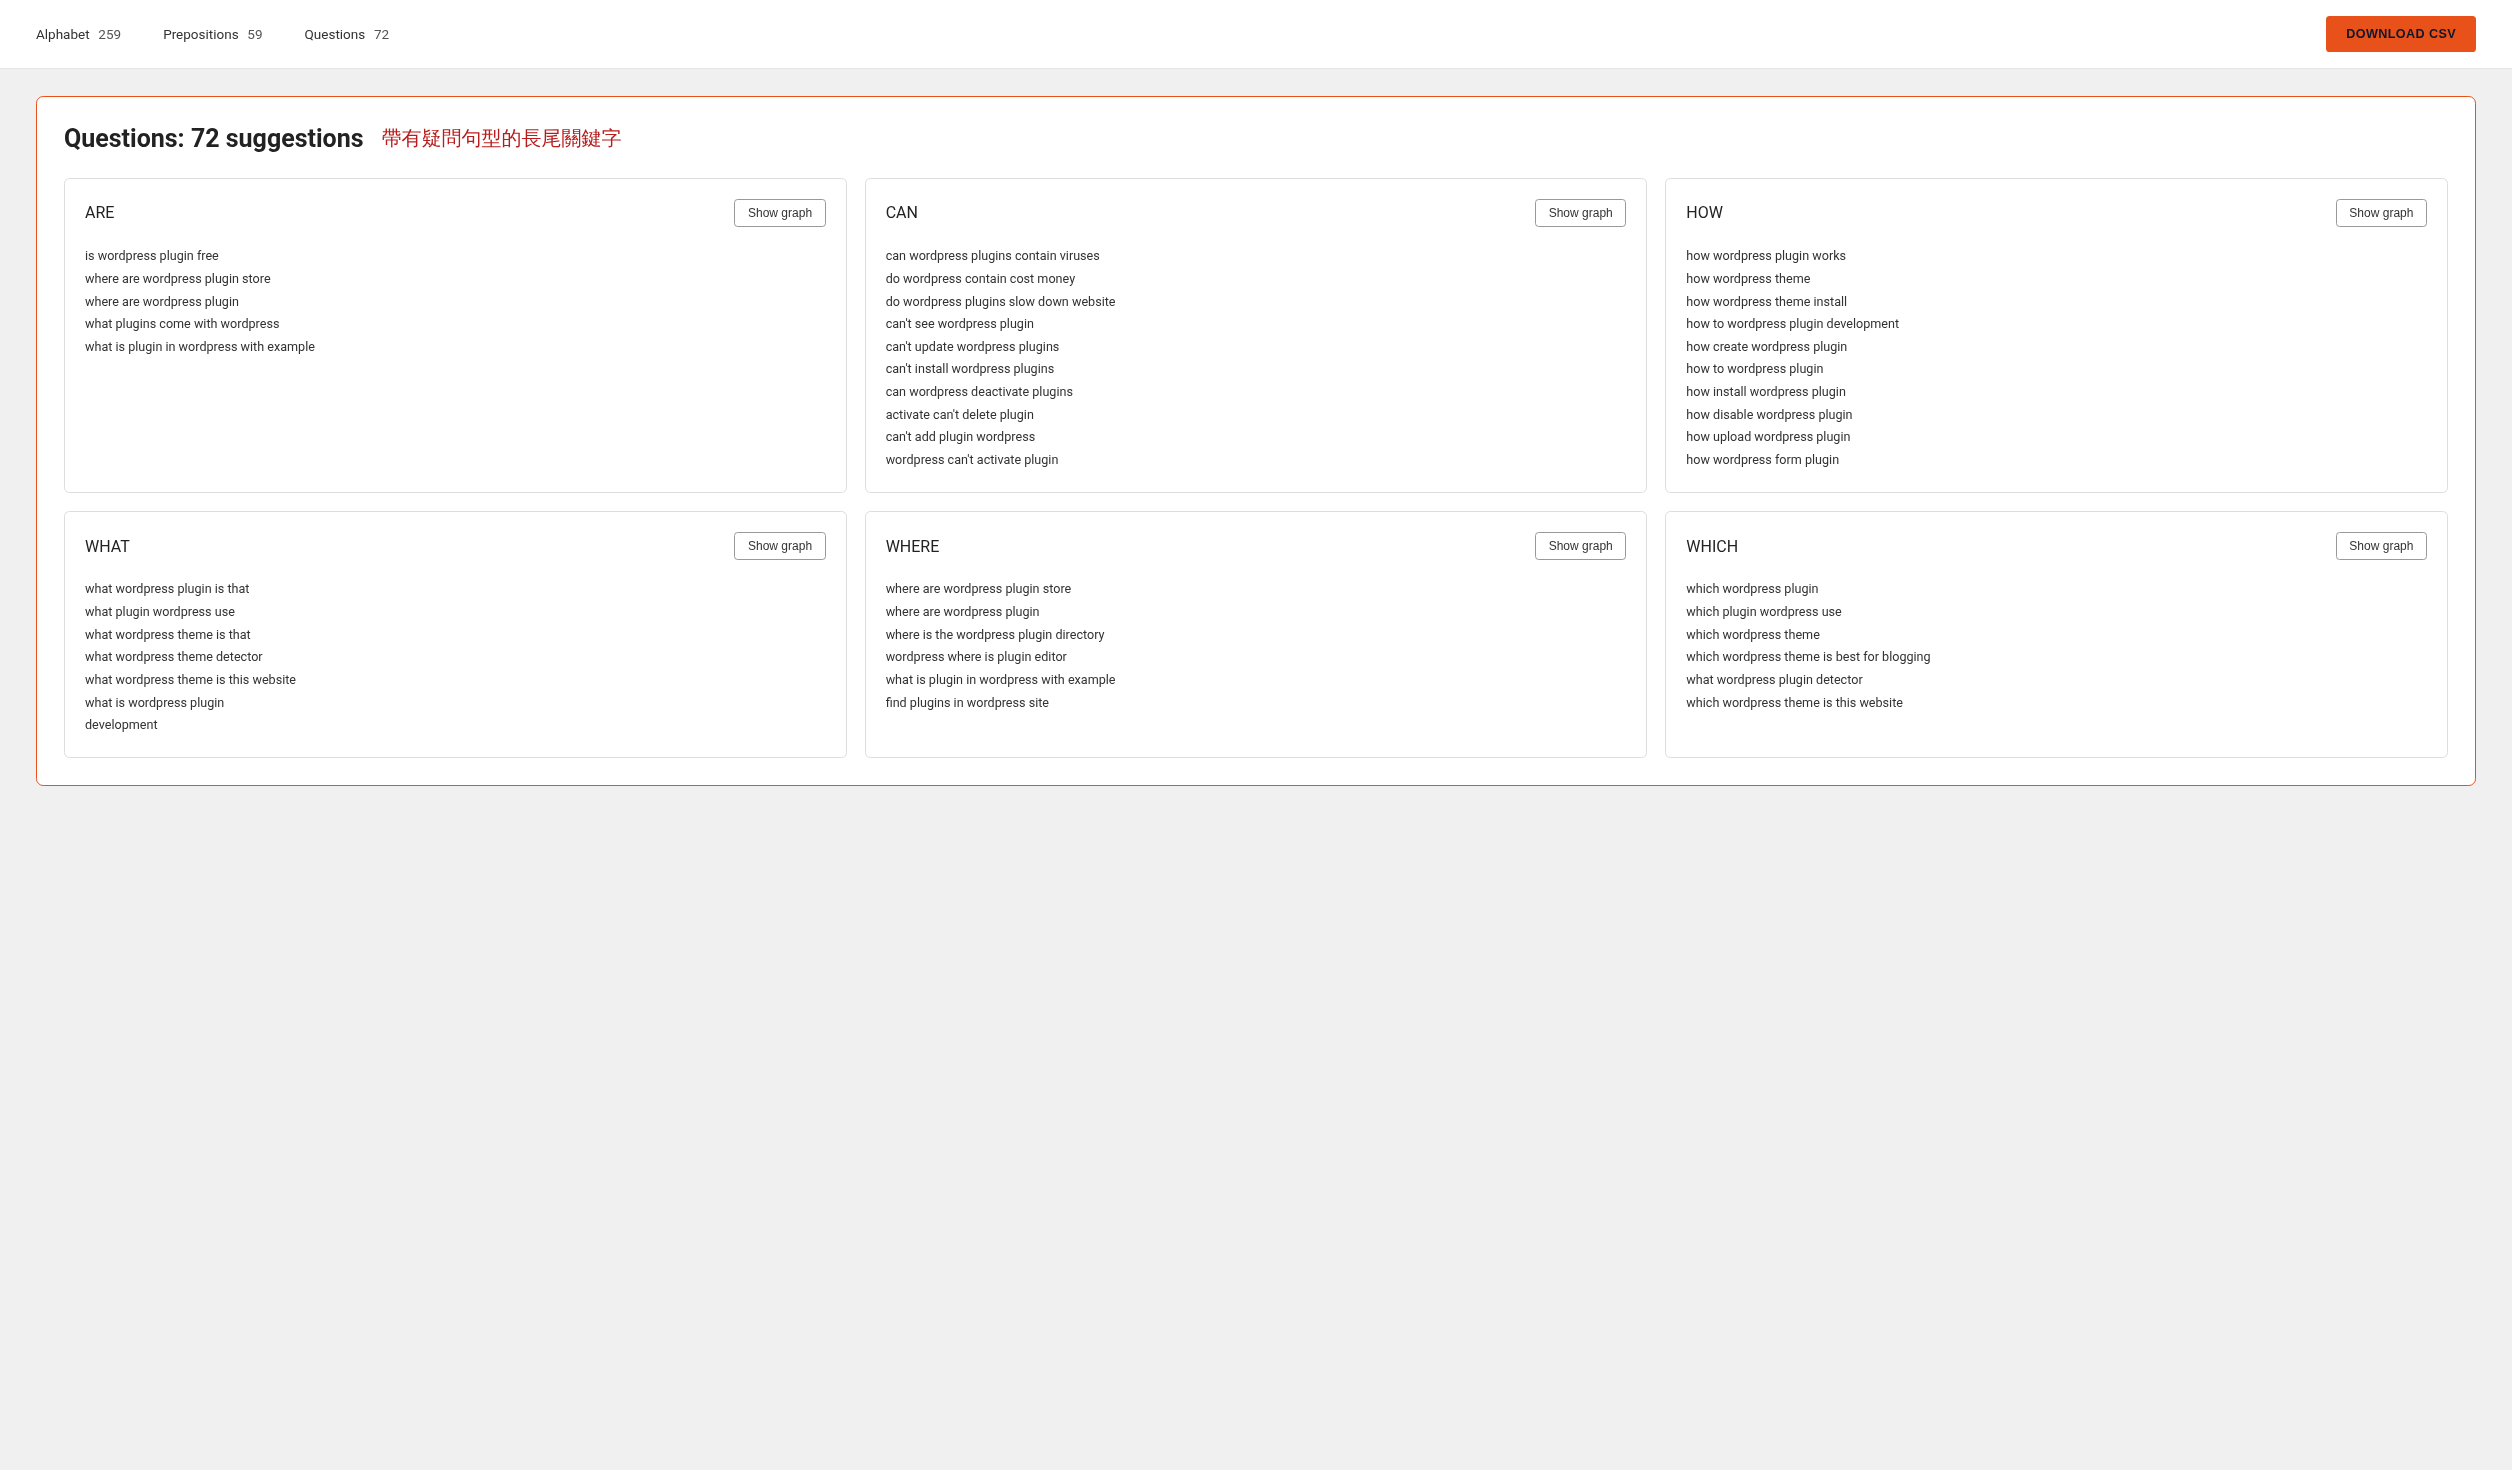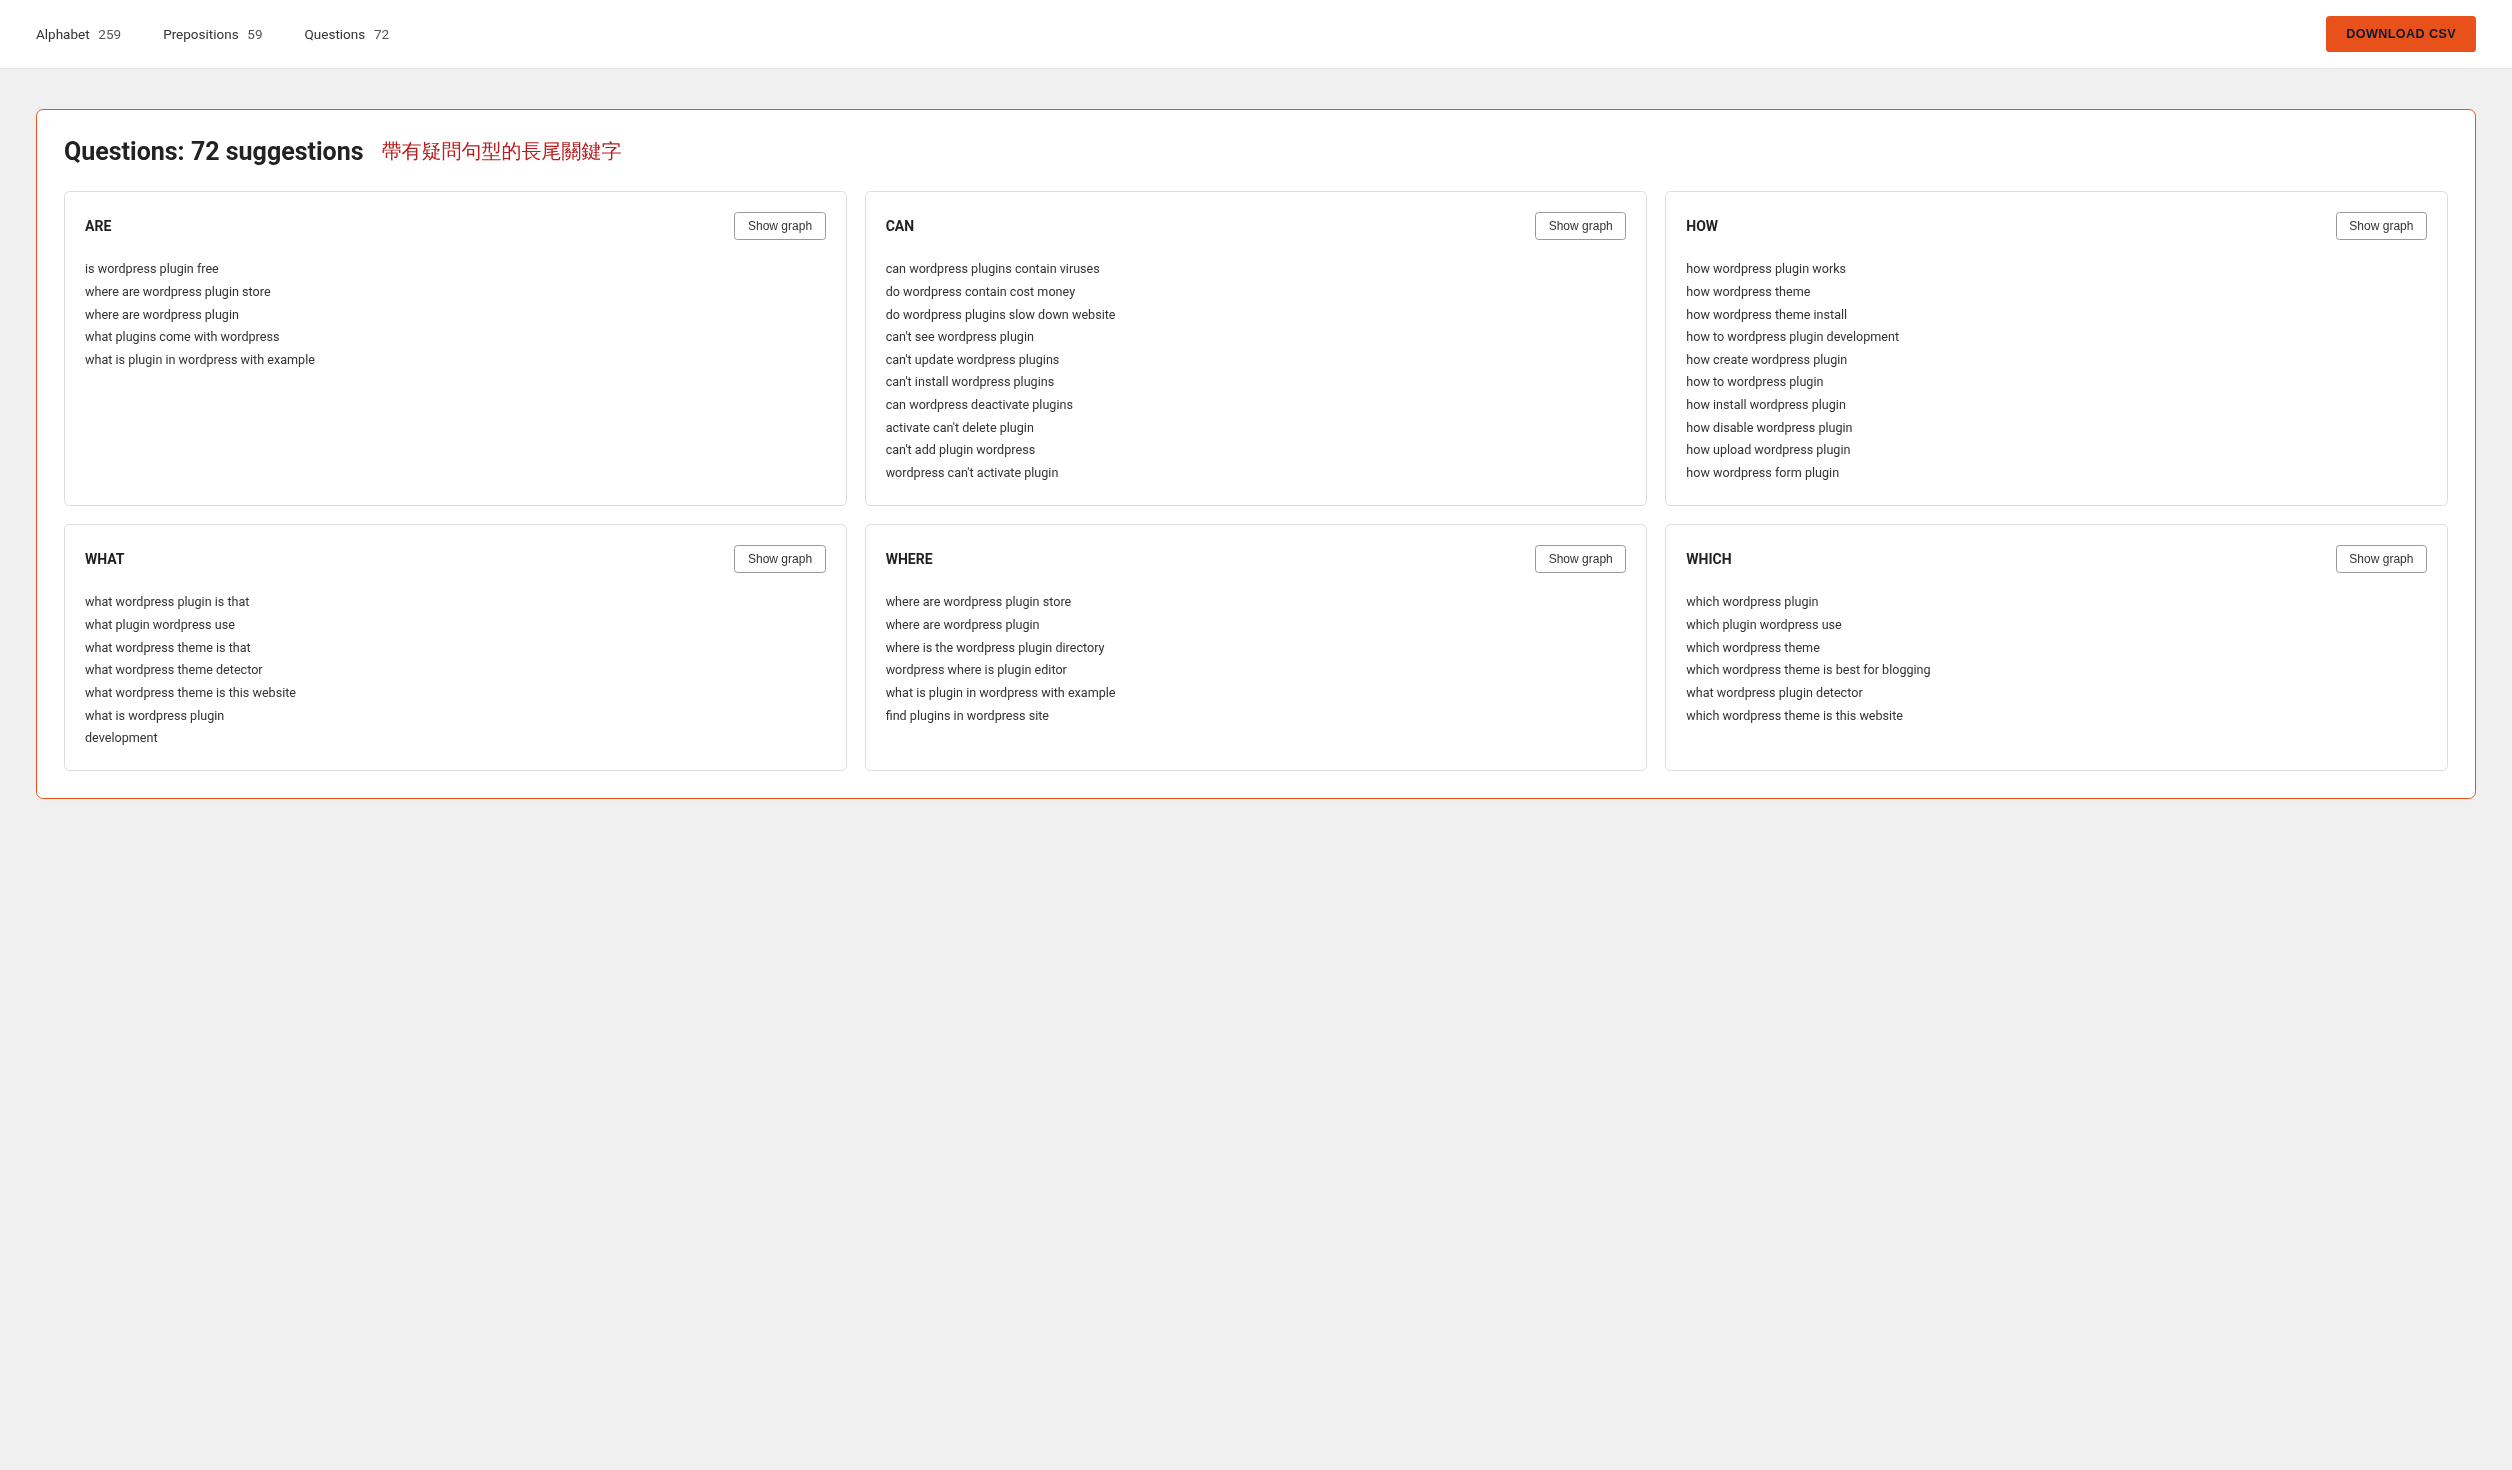--- a/index.html
+++ b/index.html
@@ -36,21 +36,21 @@
       border: none;
       padding: 10.8px 20px;
       font-size: 12.6px;
       font-weight: 700;
       letter-spacing: 0.4px;
       border-radius: 3.6px;
       cursor: pointer;
       text-transform: uppercase;
     }
     .main-content {
-      padding: 40px 36px;
+      padding: 27px 36px;
     }
     .section-box {
       border: 1.8px solid #e8521a;
       border-radius: 7.2px;
       background: #fff;
       padding: 27px;
     }
     .section-header {
       display: flex;
       align-items: center;
@@ -78,22 +78,22 @@
       padding: 20px;
       background: #fff;
     }
     .card-header {
       display: flex;
       align-items: center;
       justify-content: space-between;
       margin-bottom: 18px;
     }
     .card-title {
-      font-size: 14px;
-      font-weight: 700;
+      font-size: 16px;
+      font-weight: 400;
       color: #222;
     }
     .show-graph-btn {
       border: 0.9px solid #999;
       background: #fff;
       padding: 6.3px 12.6px;
       font-size: 12px;
       color: #333;
       border-radius: 3.6px;
       cursor: pointer;

